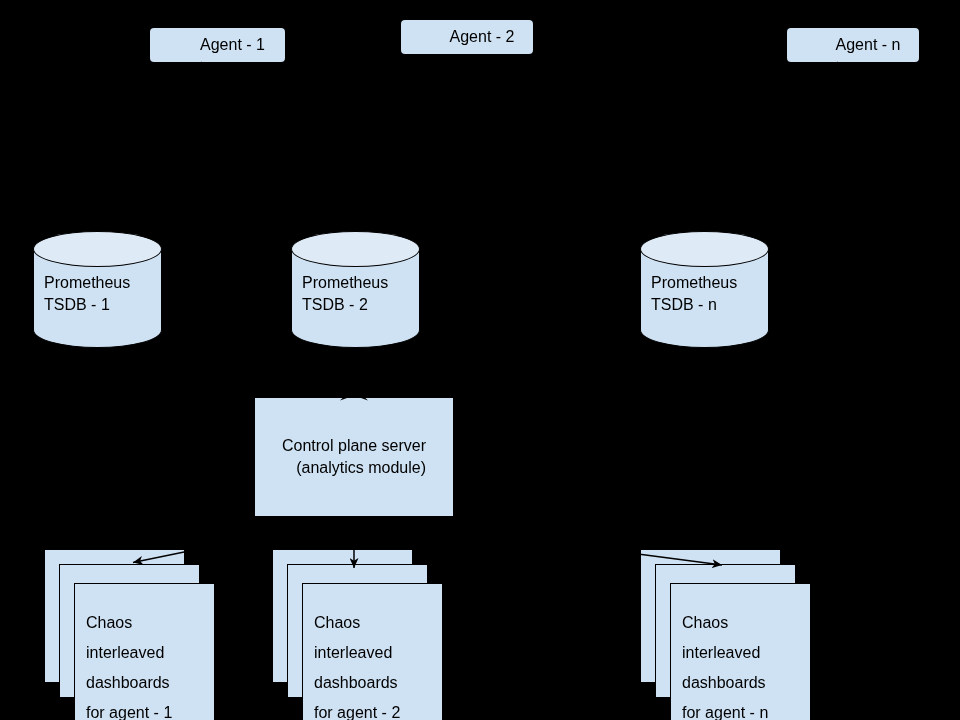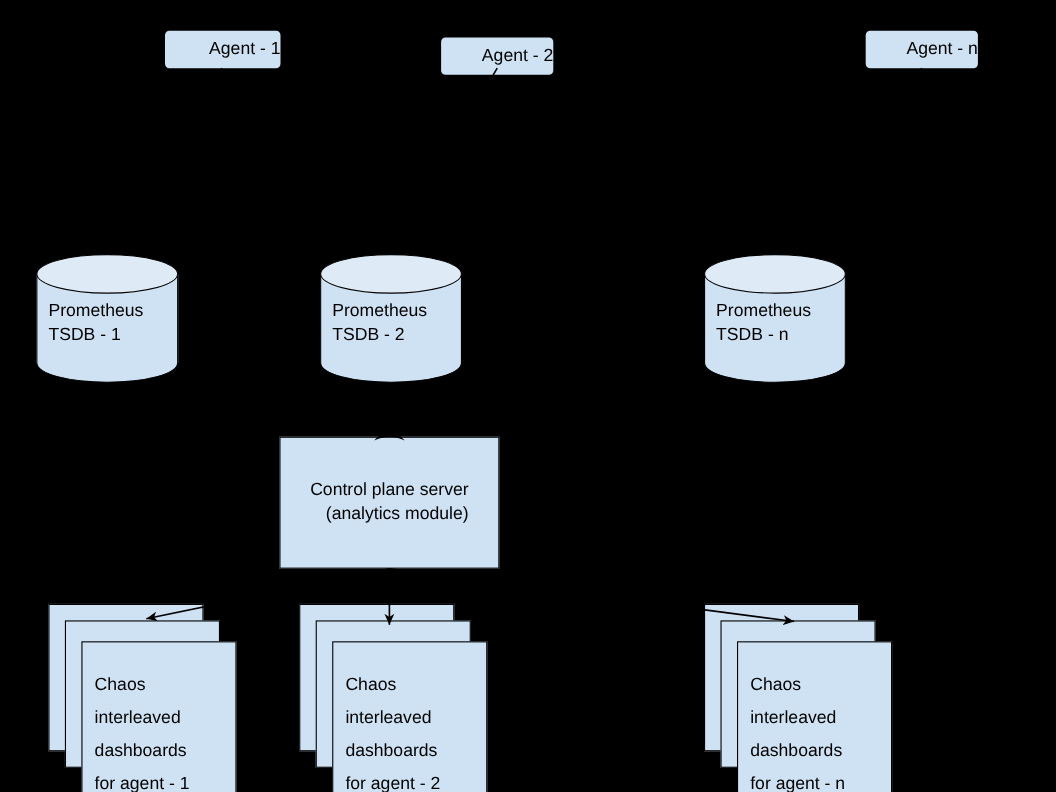--- a/index.html
+++ b/index.html
@@ -9,24 +9,24 @@
     --stroke:#000000;
     --text:#000000;
   }
   html,body{margin:0;padding:0;background:var(--bg);}
   body{width:960px;height:720px;overflow:hidden;
        font-family:"Liberation Sans", sans-serif;color:var(--text);}
   .stage{position:relative;width:960px;height:720px;background:var(--bg);}
 
   
   .agent{position:absolute;height:34px;background:var(--node-fill);
-         border-radius:4px;display:flex;align-items:center;justify-content:flex-end;
-         font-size:16px;}
+         border-radius:4px;display:flex;align-items:center;justify-content:center;
+         font-size:16px;padding-left:30px;}
   .agent-1{left:150px;top:28px;width:105px;}
-  .agent-2{left:401px;top:34px;width:102px;}
+  .agent-2{left:401px;top:20px;width:102px;}
   .agent-n{left:787px;top:28px;width:102px;}
 
   
   .cyl{position:absolute;width:129px;height:117px;text-decoration:underline;}
   .cyl-1{left:33px;top:231px;}
   .cyl-2{left:291px;top:231px;}
   .cyl-n{left:640px;top:231px;}
   .cyl .cyl-bottom{position:absolute;left:0;bottom:0;width:129px;height:36px;
       border-radius:50%;background:var(--node-fill);border:1.5px solid var(--stroke);
       box-sizing:border-box;}

